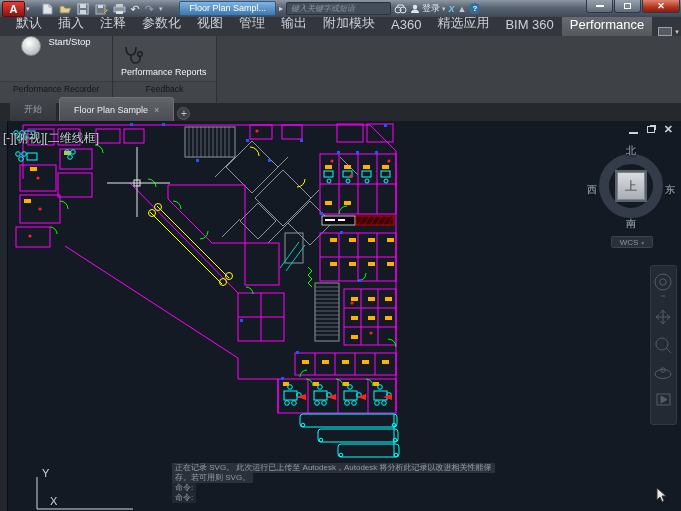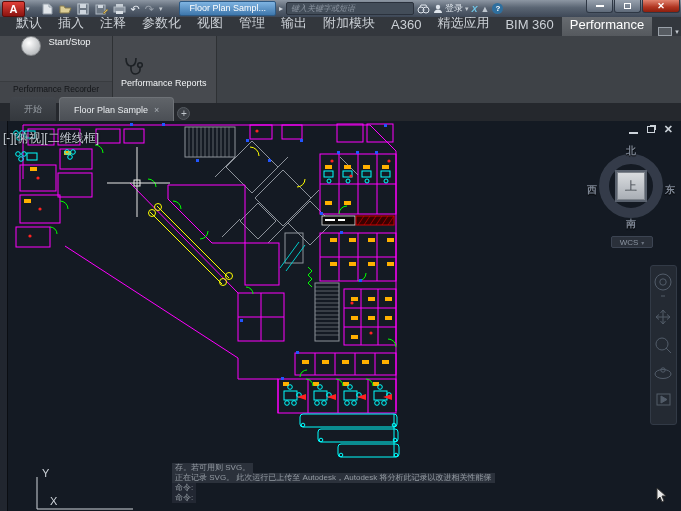--- a/index.html
+++ b/index.html
@@ -10,21 +10,21 @@
   .titlebar{position:relative;height:17px;background:linear-gradient(#8d97a3,#5a6573 45%,#3e4857);display:flex;align-items:center;gap:3px;padding-left:2px;}
   .logo{width:23px;height:16px;background:linear-gradient(#e04038,#8c1410);border:1px solid #5e0d0a;border-radius:2px;color:#fff;font-size:11px;font-weight:bold;text-align:center;line-height:14px;}
   .logo-caret{color:#d7dde4;font-size:7px;margin-left:-2px;}
   .qat{display:flex;align-items:center;gap:5px;margin-left:8px;}
   .qi{width:13px;height:12px;position:relative;opacity:.92;}
   .qi svg{position:absolute;inset:0;}
   .uglyph{color:#e8edf3;font-size:11px;line-height:12px;}
   .dim{opacity:.45;}
   .doc-chip{margin-left:14px;background:linear-gradient(#7fb4e2,#3e77ac);border:1px solid #2d5a85;border-radius:2px;color:#fff;font-size:9px;padding:1px 9px 2px;white-space:nowrap;}
   .doc-arrow{color:#cfd6de;font-size:8px;}
-  .searchbox{width:128px;height:13px;background:#434d59;border:1px solid #2a313c;border-radius:2px;color:#98a1ac;font-size:8px;padding:0 4px;font-style:italic;}
+  .searchbox{width:105px;height:13px;background:#434d59;border:1px solid #2a313c;border-radius:2px;color:#98a1ac;font-size:8px;padding:0 4px;font-style:italic;}
   .searchbox::placeholder{color:#8d96a2;}
   .tb-ico{display:flex;align-items:center;gap:2px;color:#dfe5ec;font-size:9px;white-space:nowrap;}
   .winbtns{position:absolute;right:1px;top:0;display:flex;}
   .wb{width:27px;height:13px;border:1px solid #2e3744;border-top:none;display:flex;align-items:center;justify-content:center;background:linear-gradient(#97a1ad,#5f6b7a);border-radius:0 0 3px 3px;margin-left:1px;}
   .wb.close{width:38px;background:linear-gradient(#e2836f,#b03420 60%,#8c1f0e);}
   .wb .bar{width:8px;height:2px;background:#fff;}
   .wb .box{width:7px;height:6px;border:1px solid #fff;}
   .wb .x{color:#fff;font-size:9px;font-weight:bold;line-height:9px;}
 
   
@@ -191,20 +191,21 @@
     </div>
     <div class="rpanel" style="width:104px;">
       <div class="content vert">
         <svg width="22" height="20">
             <path d="M5 2c0 5 2 8 5 8s5-3 5-8" stroke="#1d2125" fill="none" stroke-width="1.6"></path>
             <path d="M10 10v3c0 3 2 5 4.5 5s4.5-2 4.5-4v-3" stroke="#1d2125" fill="none" stroke-width="1.6"></path>
             <circle cx="19" cy="9" r="2.3" fill="none" stroke="#1d2125" stroke-width="1.6"></circle>
           </svg>
         <span class="btn-label" style="font-size:9px;">Performance Reports</span>
       </div>
+      <div class="plabel">Feedback</div>
     </div>
   </div>
 
   <div class="dtabs">
     <div class="dtab inactive">
         <span>开始</span>
       </div>
     <div class="dtab active">
       <span>Floor Plan Sample</span>
       <span class="closex">×</span>
@@ -473,22 +474,22 @@
             <path d="M15 82l5 5"></path>
           <ellipse cx="12" cy="108" rx="8" ry="4.5"></ellipse>
             <circle cx="12" cy="104" r="2.2"></circle>
           <rect x="6" y="128" width="13" height="11"></rect>
             <path d="M10 130v7l6-3.5z" fill="#525c69"></path>
         </g>
       </svg>
     </div>
 
     <div class="cmd">
+      <div><span class="cl">正在记录 SVG。 此次运行已上传至 Autodesk，Autodesk 将分析此记录以改进相关性能保</span></div>
       <div><span class="cl">存。若可用则 SVG。</span></div>
-      <div><span class="cl">正在记录 SVG。 此次运行已上传至 Autodesk，Autodesk 将分析此记录以改进相关性能保</span></div>
       <div><span class="cl plain">命令:</span></div>
       <div><span class="cl plain">命令:</span></div>
     </div>
 
     <svg class="pointer" width="12" height="16">
       <path d="M1 1v12l3-3 2 5 2-1-2-5h4z" fill="#e8e8e8" stroke="#333"></path>
     </svg>
   </div>
 </div>
 

